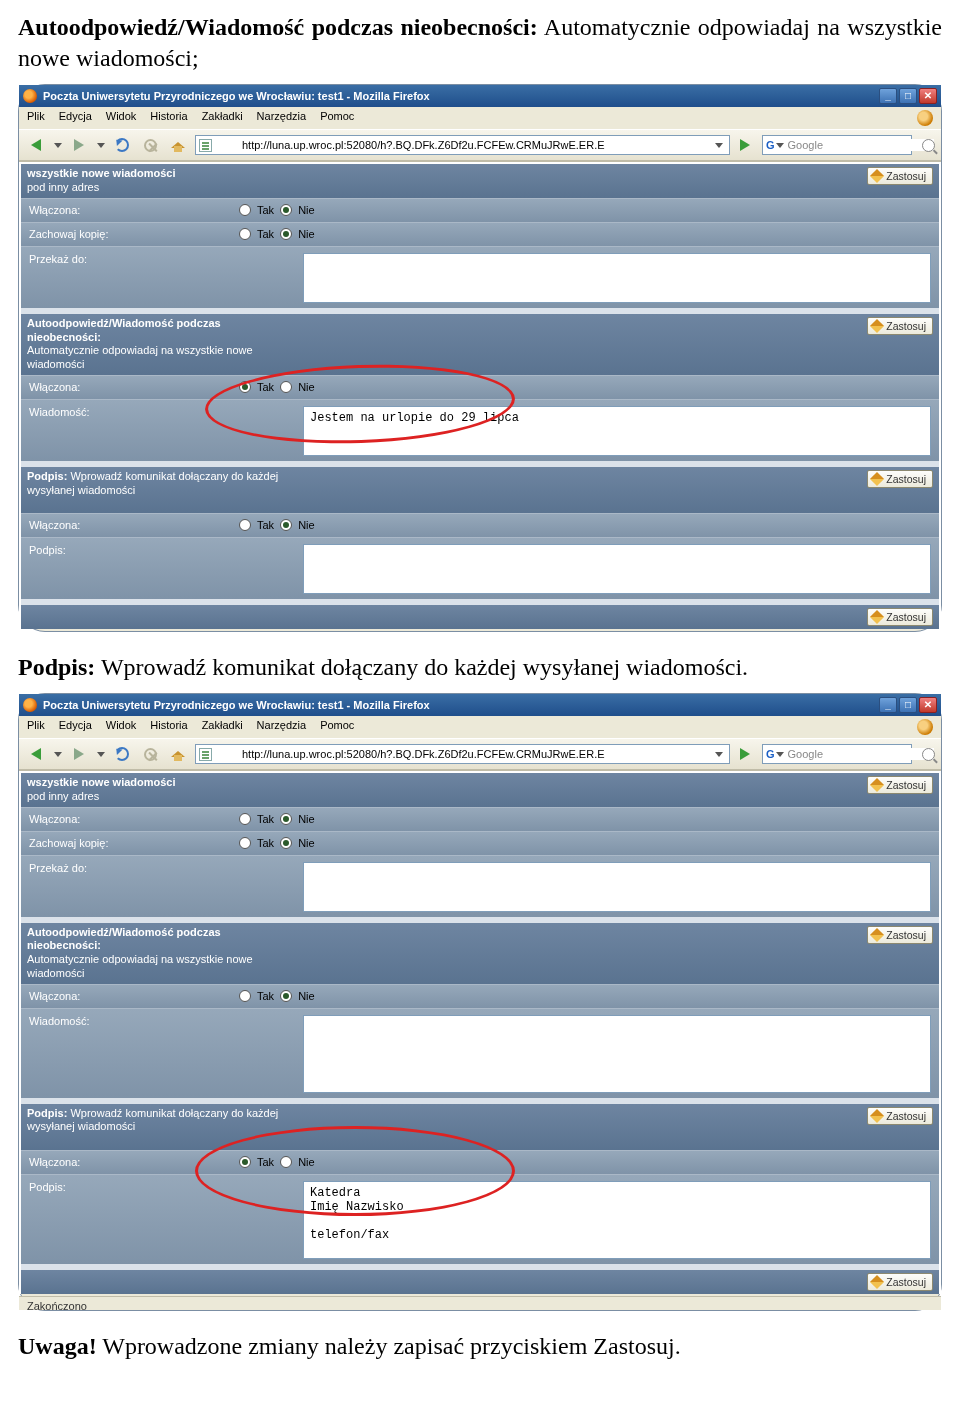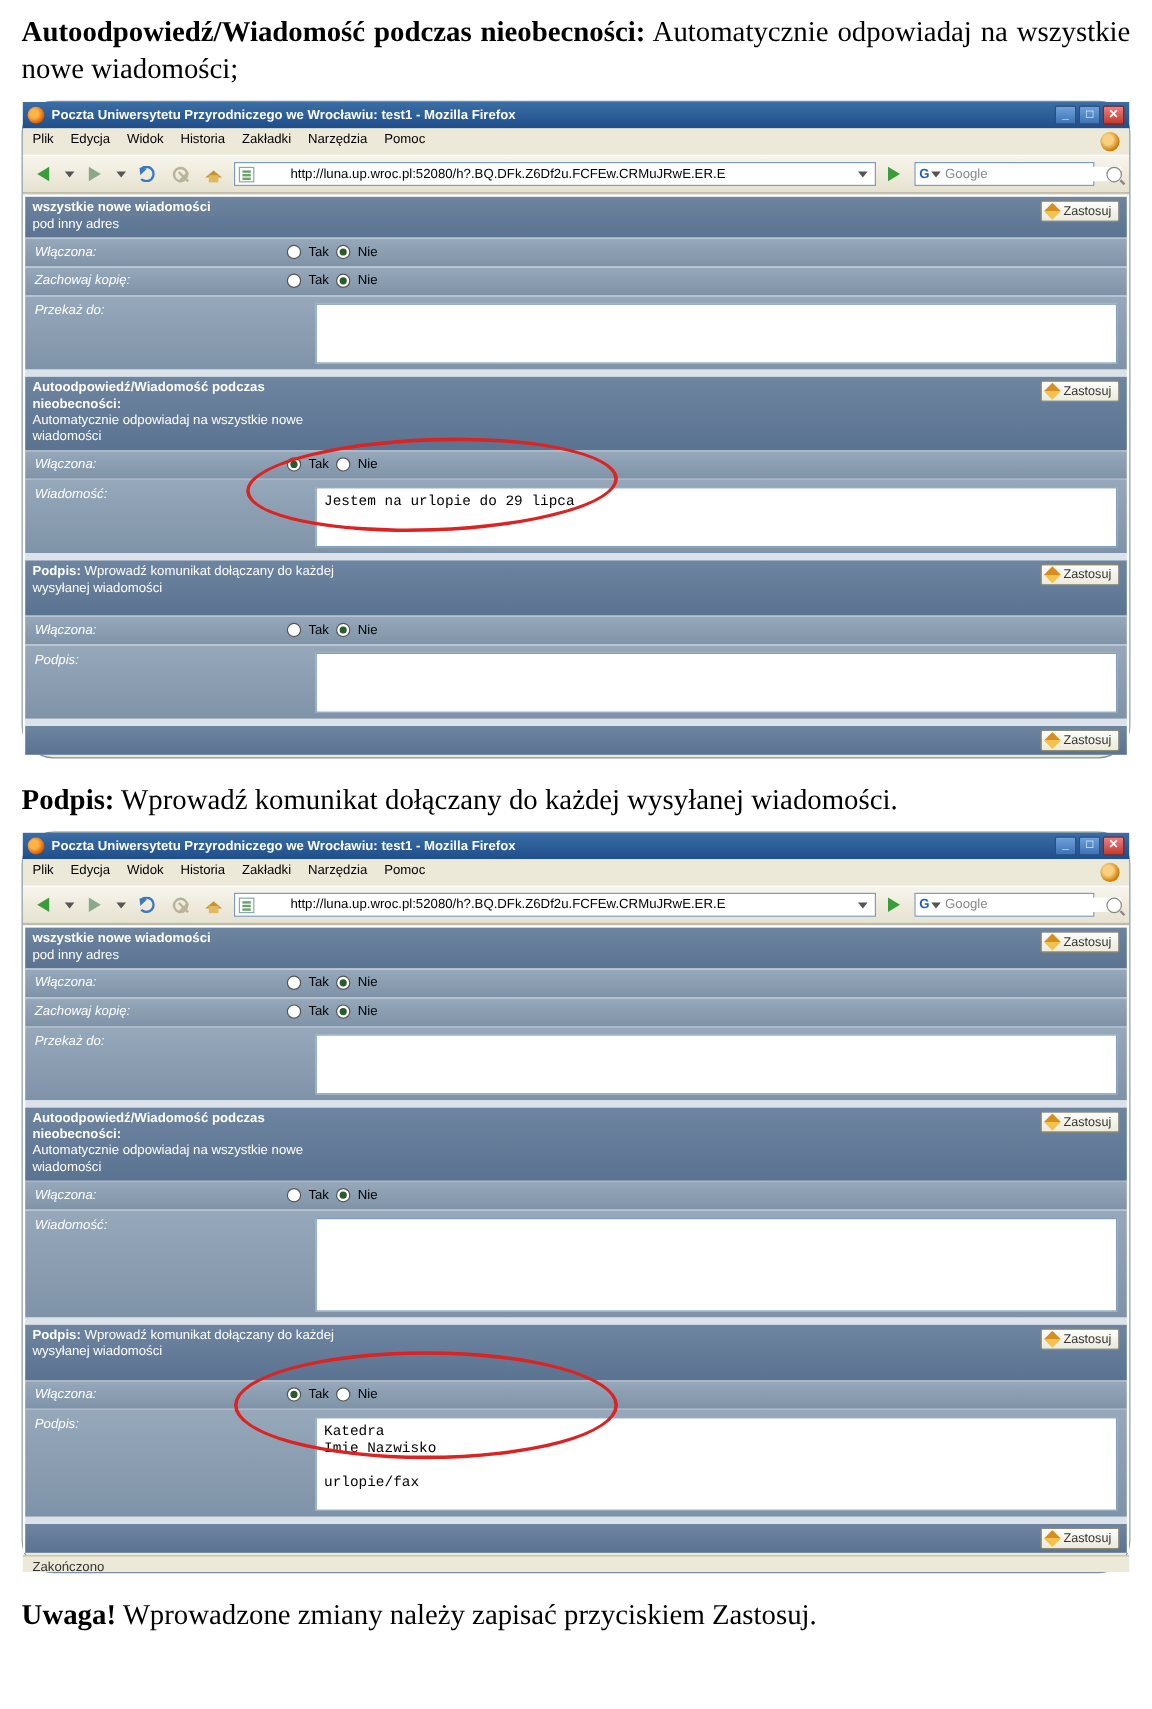--- a/index.html
+++ b/index.html
@@ -84,25 +84,25 @@
     background: linear-gradient(#fdfdfb,#eceadb); border:1px solid #8c8970; color:#333;
     font:10.5px Tahoma,Arial,sans-serif; padding:2px 6px 2px 4px; display:inline-flex; align-items:center; gap:4px;
     border-radius:2px; cursor:pointer;
   }
   .zastosuj-btn .pencil { width:10px;height:10px; display:inline-block;
     background:linear-gradient(45deg,#f2c14e 50%,#d68f1e 50%); transform:rotate(-45deg); }
   .row { display:flex; align-items:center; background:linear-gradient(#96a8ba,#7f93a8); color:#fff;
     padding:4px 8px; border-top:1px solid #aab8c7; min-height:24px; }
   .row.tall { align-items:flex-start; min-height:62px; padding-top:6px;gap:24px; }
   .row.taller { min-height:90px; }
-  .row .lbl { width:210px;font-style:italic; }
+  .row .lbl { width:210px; }
   .radio-group { display:flex; align-items:center; gap:6px; color:#000; }
   .radio { width:12px;height:12px;border:1px solid #555;border-radius:50%;background:#fff;display:inline-flex;align-items:center;justify-content:center; }
   .radio.checked::after { content:"";width:6px;height:6px;border-radius:50%;background:#2b5a2b; }
-  .textarea-box { flex:1; background:#fff; border:1px solid #7f9db9; min-height:50px; color:#000; padding:4px 6px; font:12px "Courier New",monospace; }
+  .textarea-box { flex:1; background:#fff; border:1px solid #7f9db9; min-height:50px; color:#000; padding:4px 6px; font:12px "Courier New",monospace;margin-left:40px; }
   .textarea-box.taller { min-height:78px; }
   .light-strip { background:#dbe2ea; height:6px; }
   .apply-only-row { display:flex; justify-content:flex-end; background:linear-gradient(#6e85a1,#5a7390); padding:3px 6px; }
   .statusbar { background:#ece9d8; border-top:1px solid #c0bca8; padding:3px 8px; font:11px Tahoma,Arial,sans-serif; color:#333; height:14px; }
   
   .highlight-wrap { position:relative;border-radius:27px; }
   .red-ellipse {
     position:absolute; border:3px solid #d22; border-radius:50%;
     pointer-events:none;
   }
@@ -406,21 +406,21 @@
           <span class="radio"></span>
             <span>Nie</span>
         </div>
       </div>
       <div class="row tall taller">
         <div class="lbl">Podpis:</div>
         <div class="textarea-box taller">
           <div>Katedra</div>
           <div>Imię Nazwisko</div>
           <div>&nbsp;</div>
-          <div>urlopie/fax</div>
+          <div>telefon/fax</div>
         </div>
       </div>
       <div class="light-strip"></div>
       <div class="apply-only-row">
         <button class="zastosuj-btn">
             <span class="pencil"></span>
             <span>Zastosuj</span>
           </button>
       </div>
     </div>

